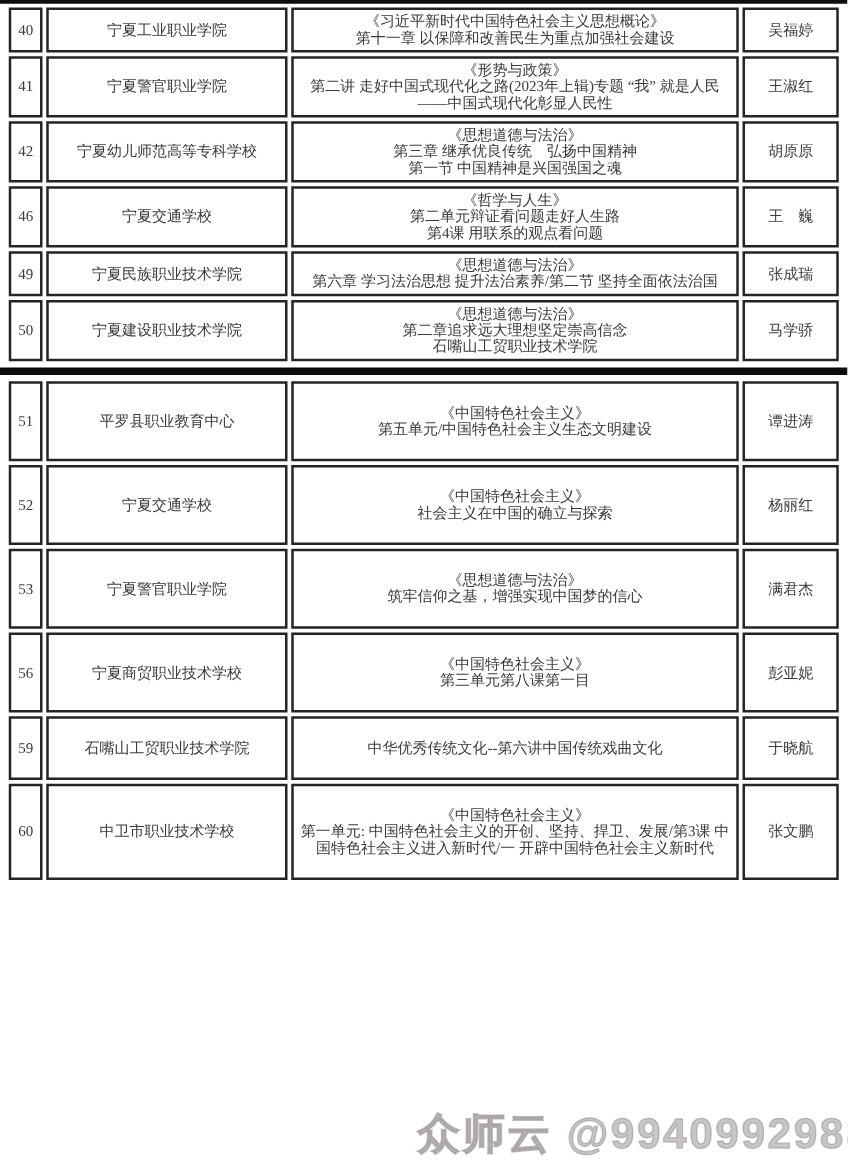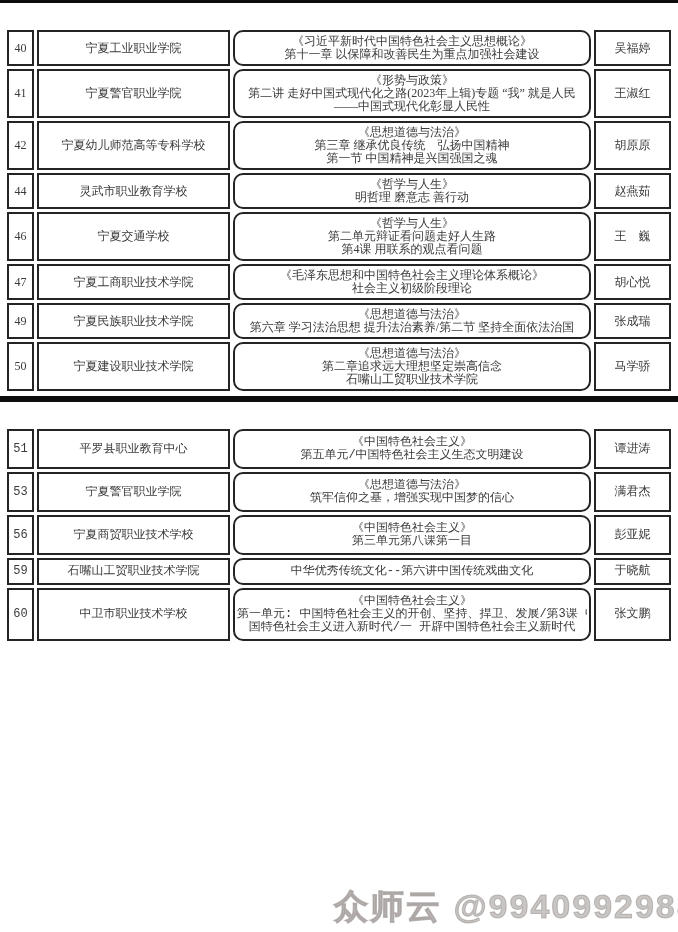--- a/index.html
+++ b/index.html
@@ -5,32 +5,32 @@
   html,body{margin:0;padding:0;}
   body{
     width:678px;height:932px;position:relative;overflow:hidden;
     background:#ffffff;
     font-family:"Liberation Serif","DejaVu Serif",serif;
     color:var(--text,#3a3a3a);
   }
   .top-rule{height:3px;width:678px;background:var(--rule,#101010);}
   table.grid{
     border-collapse:separate;border-spacing:3px;table-layout:fixed;
-    width:670px;margin-left:4px;margin-top:24px;
+    width:670px;margin-left:4px;
   }
   table.grid td{
     border:2px solid var(--border,#242424);
     box-sizing:border-box;
     text-align:center;vertical-align:middle;
     font-size:12px;line-height:13px;
     padding:3px 2px;
     background:#ffffff;
   }
-  table.grid[data-idx="1"] td{padding:5px 2px;font-family:Liberation Mono, monospace;}
-  td.content{font-size:11.5px;border-radius:10px;}
+  table.grid[data-idx="1"] td{padding:17px 2px;}
+  td.content{font-size:11.5px;}
   td.content .line,{white-space:nowrap;}
   .line{white-space:nowrap;overflow:hidden;}
   .divider{height:6px;width:678px;background:var(--rule,#0a0a0a);margin:2px 0;}
   .watermark{
     position:absolute;left:334px;top:884px;z-index:5;
     font-family:"Liberation Sans","DejaVu Sans",sans-serif;
     font-size:34px;font-weight:bold;letter-spacing:2px;white-space:nowrap;
     color:rgba(178,172,170,0.70);
     -webkit-text-stroke:1px rgba(148,142,140,0.55);
     pointer-events:none;
@@ -78,52 +78,30 @@
           <div class="line">宁夏幼儿师范高等专科学校</div>
         </td>
         <td class="content">
           <div class="line">《思想道德与法治》</div>
           <div class="line">第三章 继承优良传统　弘扬中国精神</div>
           <div class="line">第一节 中国精神是兴国强国之魂</div>
         </td>
         <td>胡原原</td>
       </tr>
       <tr>
-        <td>44</td>
-        <td>
-          <div class="line">灵武市职业教育学校</div>
-        </td>
-        <td class="content">
-          <div class="line">《哲学与人生》</div>
-          <div class="line">明哲理 磨意志 善行动</div>
-        </td>
-        <td>赵燕茹</td>
-      </tr>
-      <tr>
         <td>46</td>
         <td>
           <div class="line">宁夏交通学校</div>
         </td>
         <td class="content">
           <div class="line">《哲学与人生》</div>
           <div class="line">第二单元辩证看问题走好人生路</div>
           <div class="line">第4课 用联系的观点看问题</div>
         </td>
         <td>王　巍</td>
-      </tr>
-      <tr>
-        <td>47</td>
-        <td>
-          <div class="line">宁夏工商职业技术学院</div>
-        </td>
-        <td class="content">
-          <div class="line">《毛泽东思想和中国特色社会主义理论体系概论》</div>
-          <div class="line">社会主义初级阶段理论</div>
-        </td>
-        <td>胡心悦</td>
       </tr>
       <tr>
         <td>49</td>
         <td>
           <div class="line">宁夏民族职业技术学院</div>
         </td>
         <td class="content">
           <div class="line">《思想道德与法治》</div>
           <div class="line">第六章 学习法治思想 提升法治素养/第二节 坚持全面依法治国</div>
         </td>
@@ -159,20 +137,31 @@
         <td>
           <div class="line">平罗县职业教育中心</div>
         </td>
         <td class="content">
           <div class="line">《中国特色社会主义》</div>
           <div class="line">第五单元/中国特色社会主义生态文明建设</div>
         </td>
         <td>谭进涛</td>
       </tr>
       <tr>
+        <td>52</td>
+        <td>
+          <div class="line">宁夏交通学校</div>
+        </td>
+        <td class="content">
+          <div class="line">《中国特色社会主义》</div>
+          <div class="line">社会主义在中国的确立与探索</div>
+        </td>
+        <td>杨丽红</td>
+      </tr>
+      <tr>
         <td>53</td>
         <td>
           <div class="line">宁夏警官职业学院</div>
         </td>
         <td class="content">
           <div class="line">《思想道德与法治》</div>
           <div class="line">筑牢信仰之基，增强实现中国梦的信心</div>
         </td>
         <td>满君杰</td>
       </tr>

